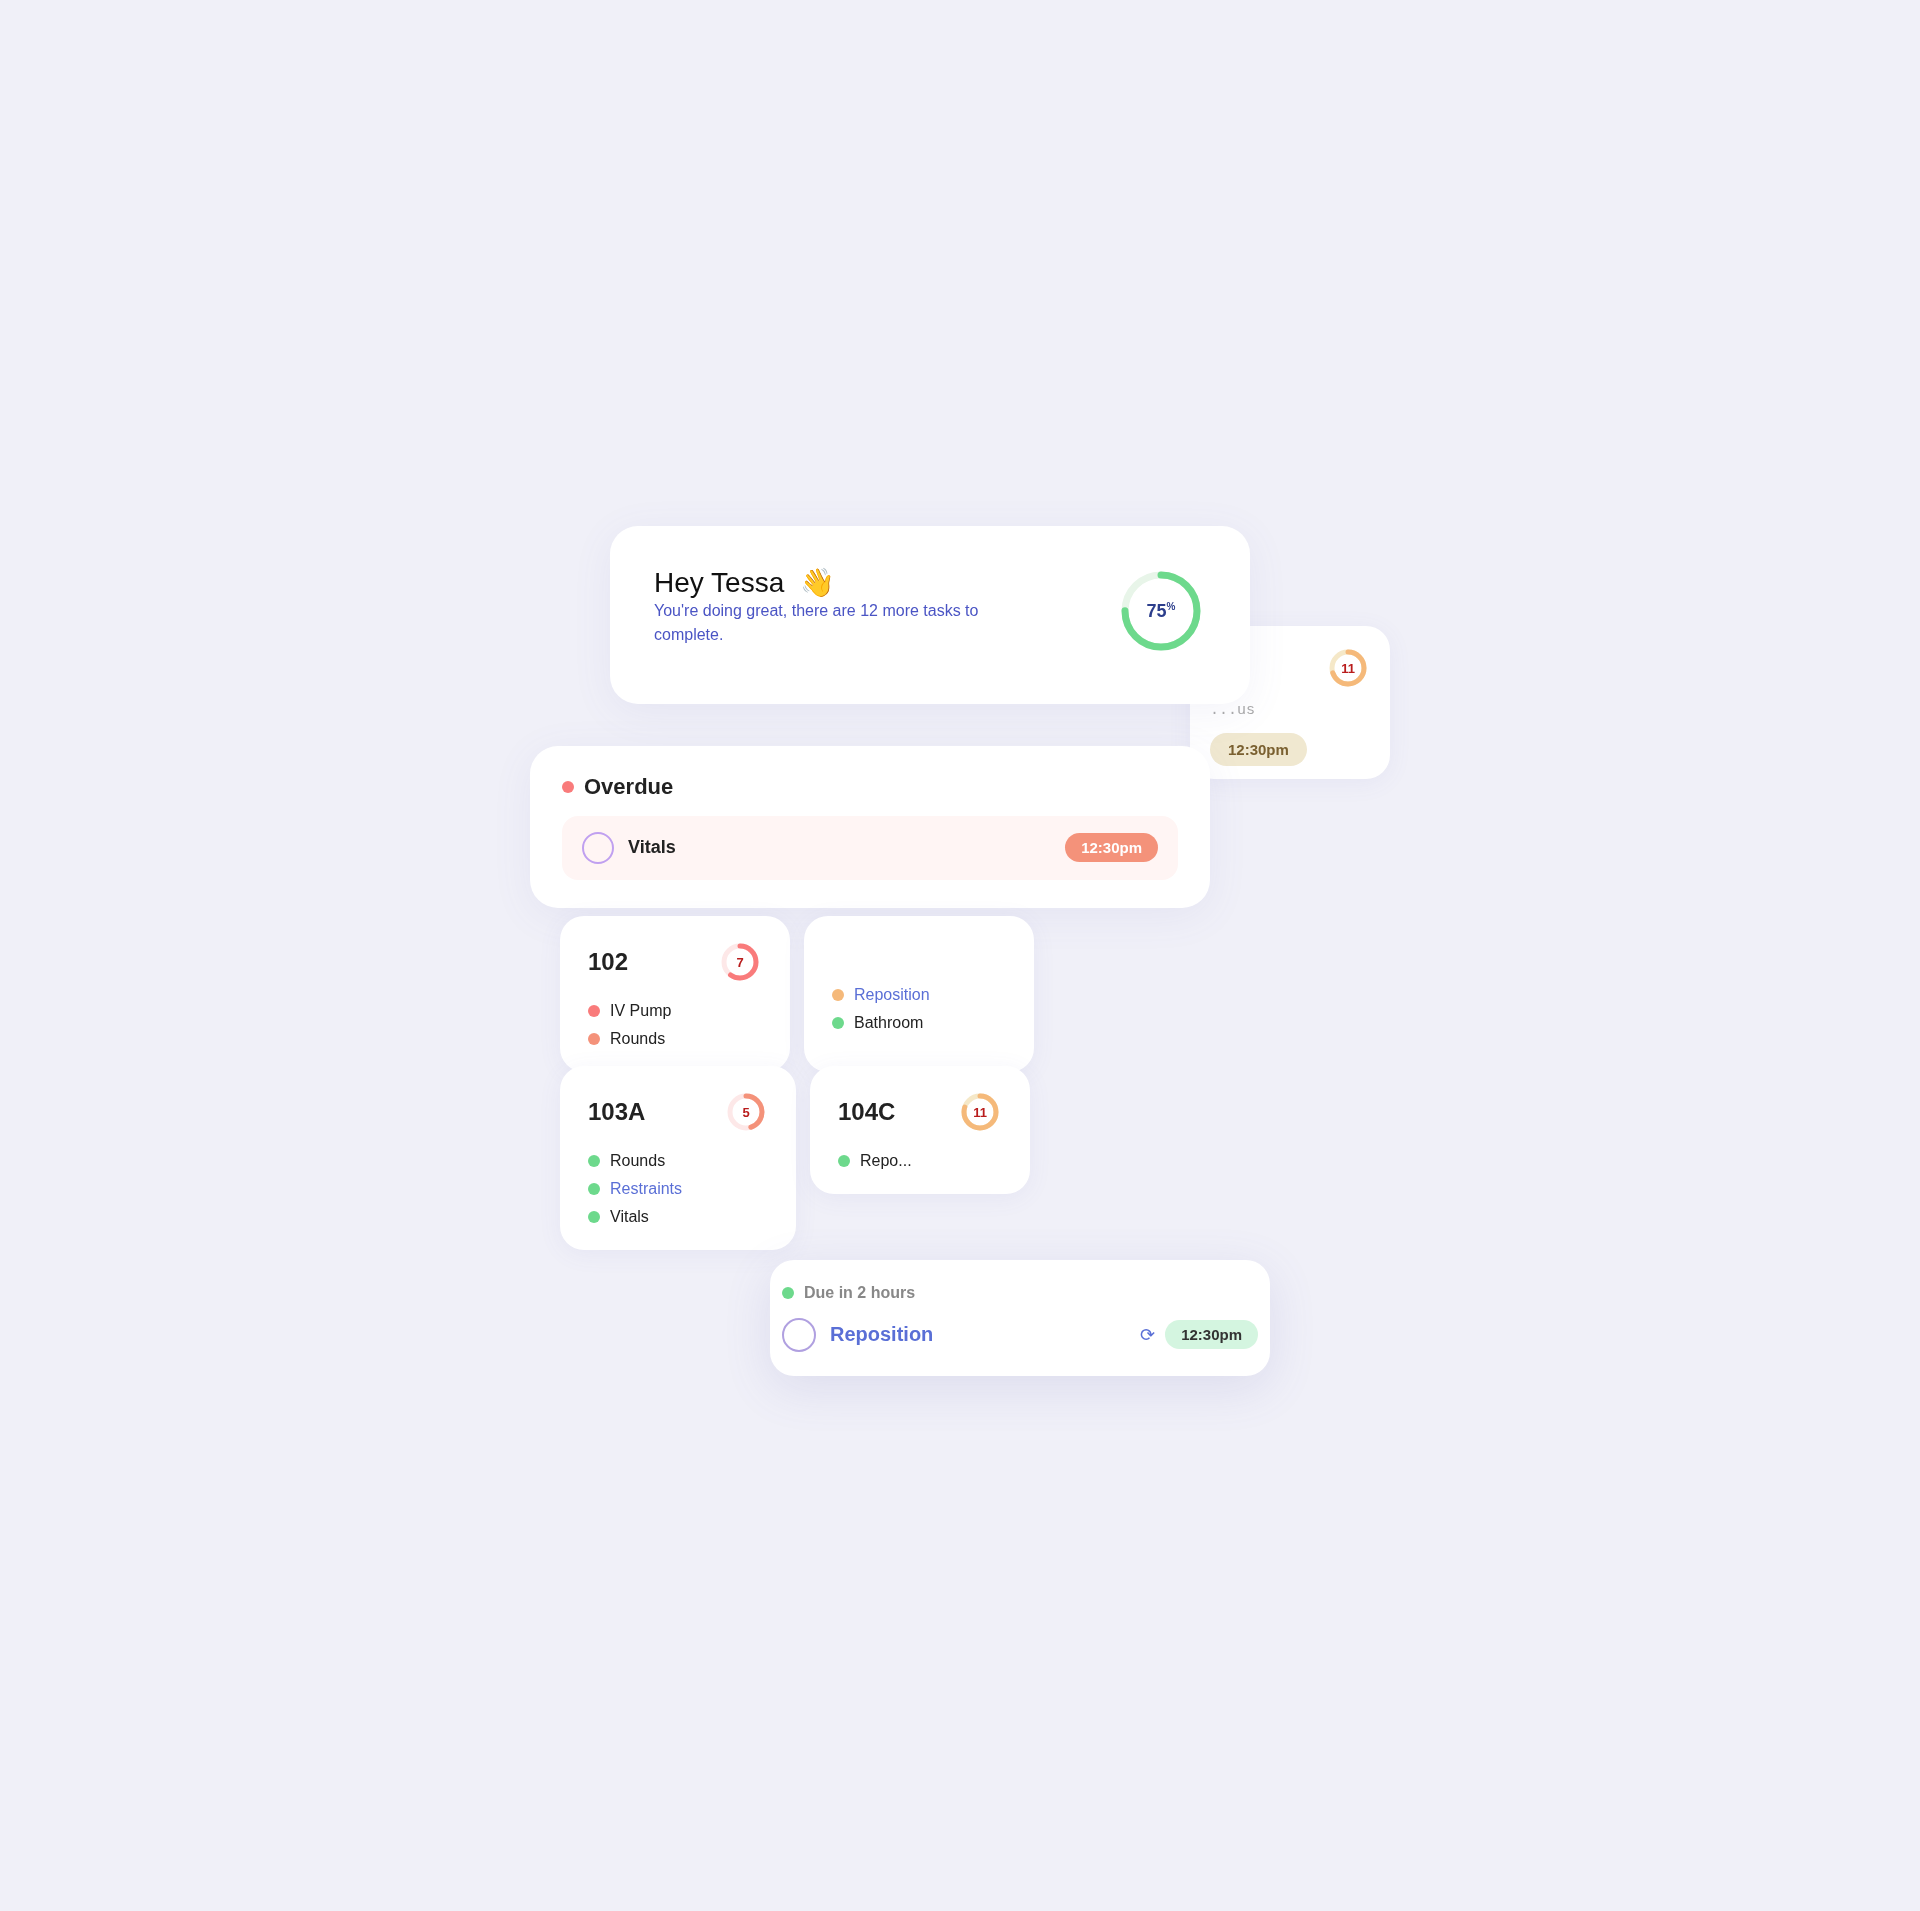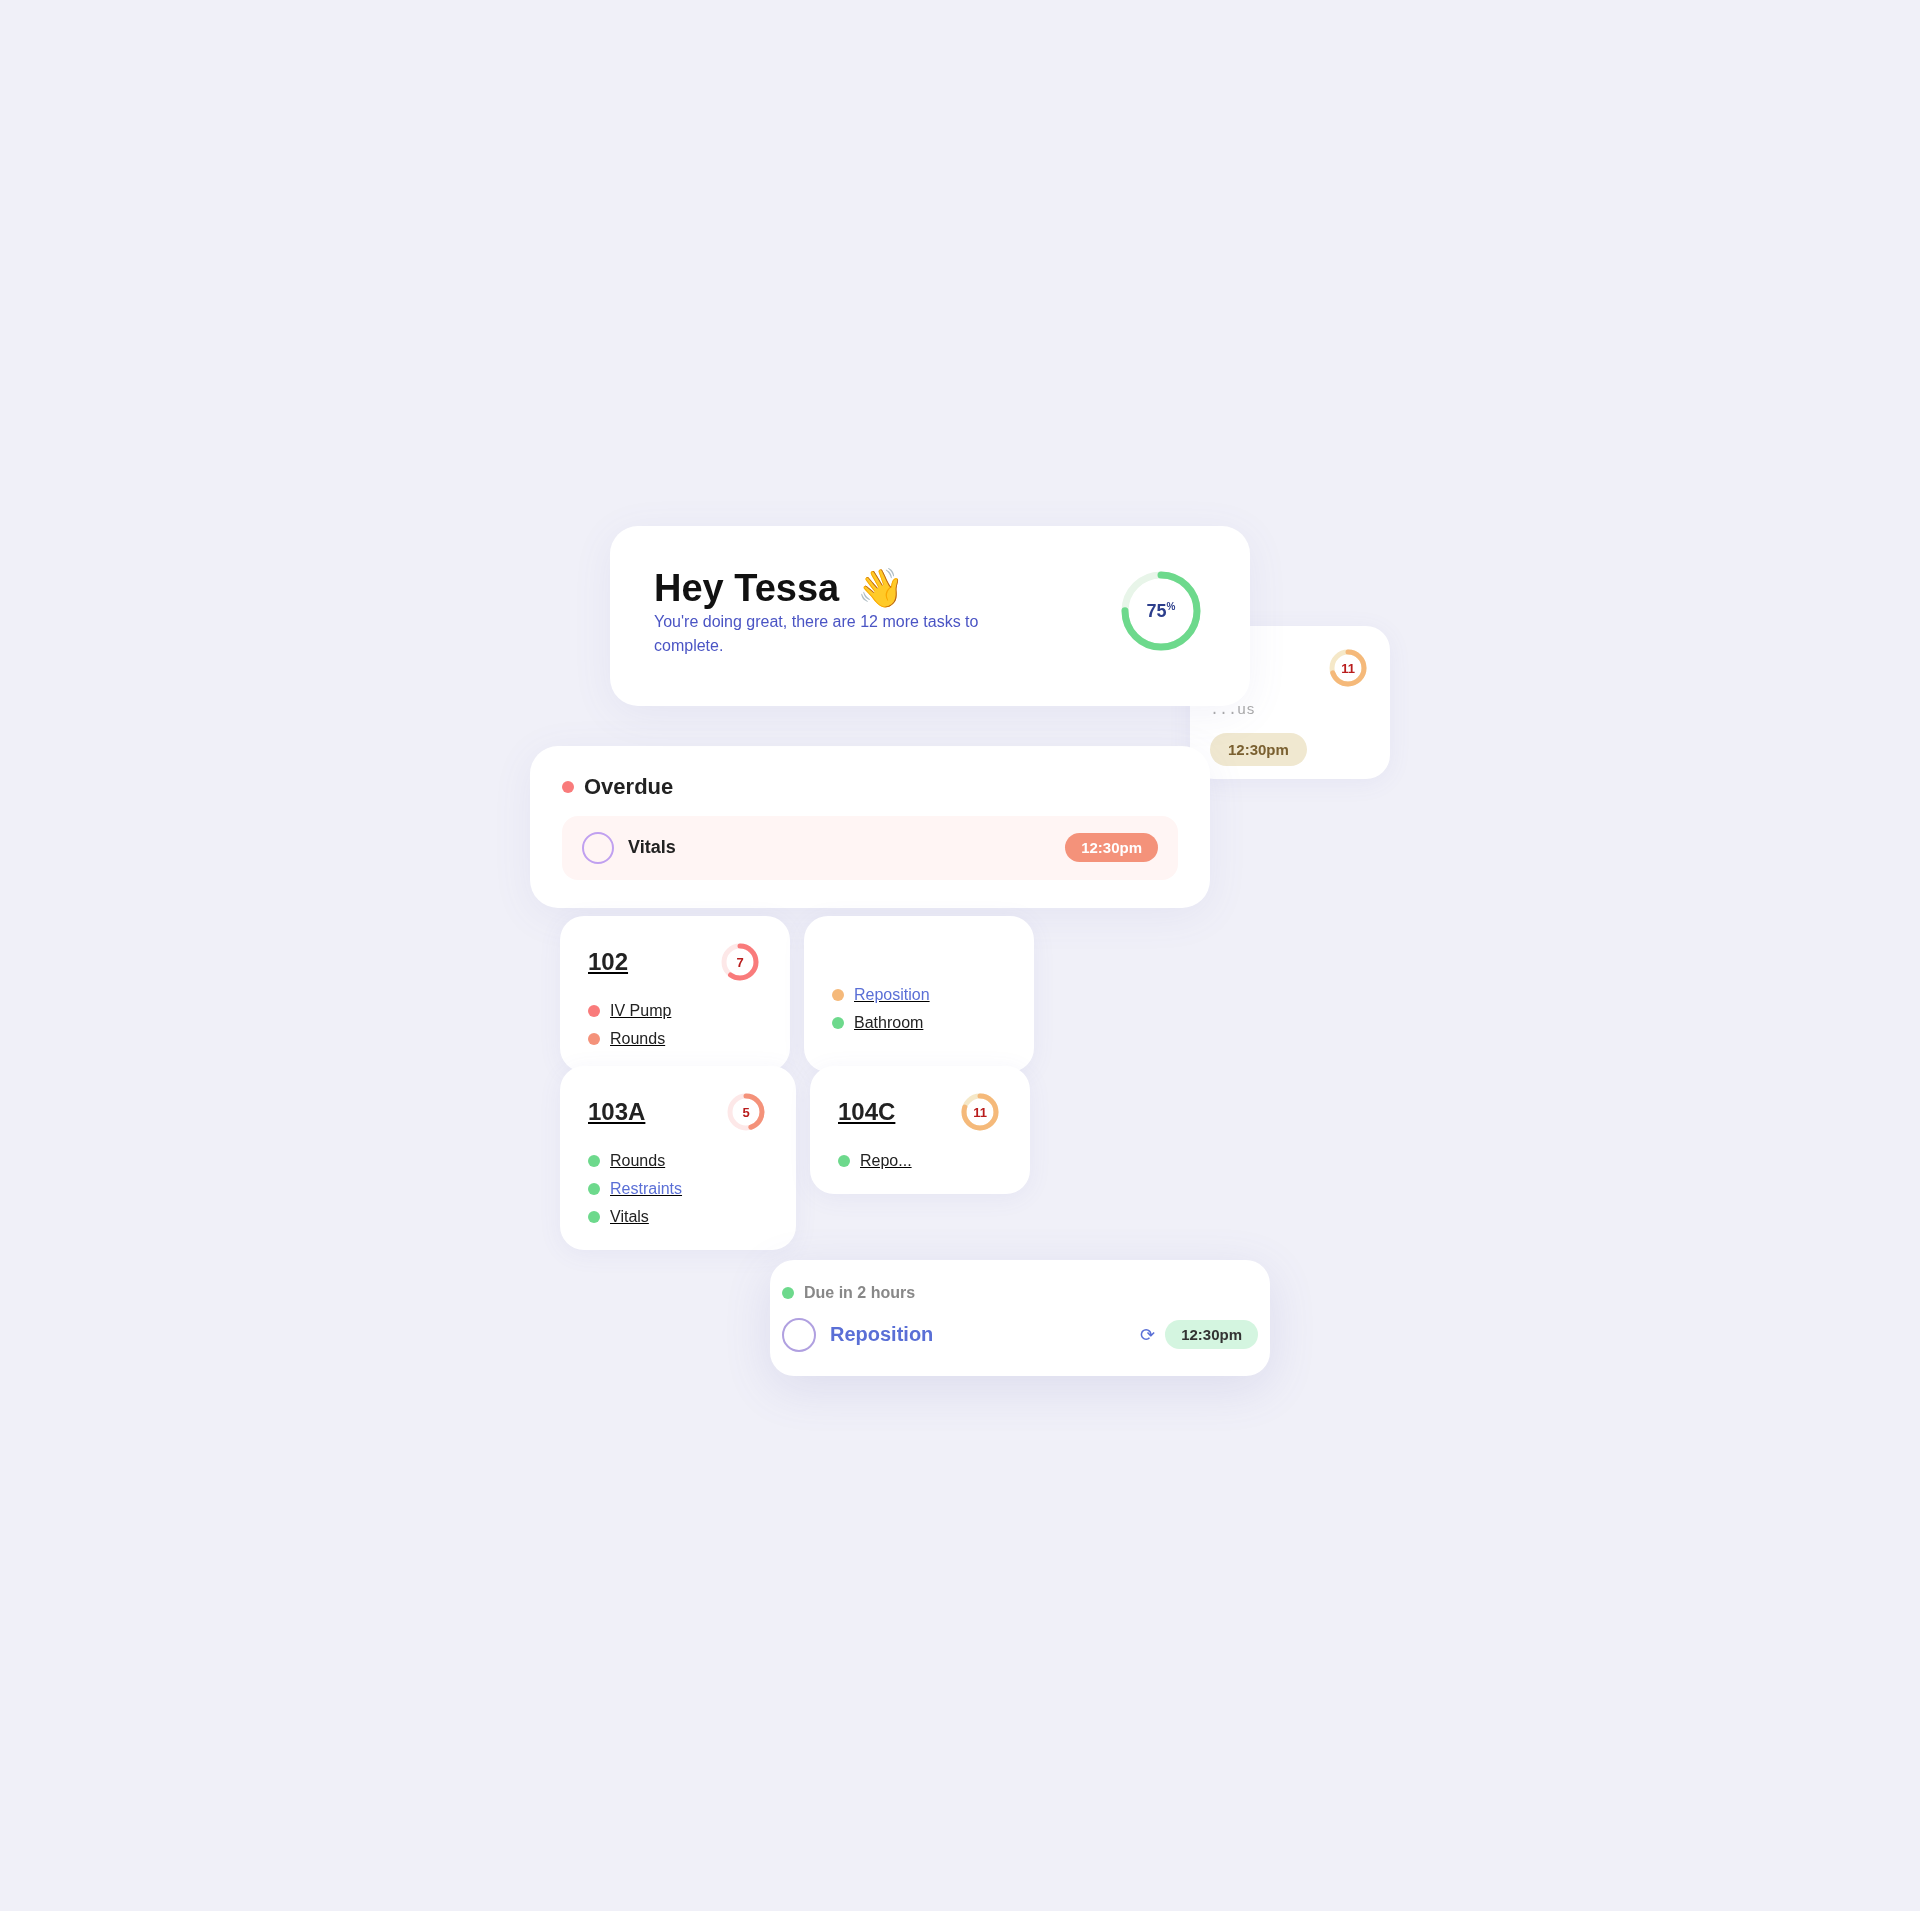--- a/index.html
+++ b/index.html
@@ -33,22 +33,22 @@
     }
 
     .greeting-header {
       display: flex;
       justify-content: space-between;
       align-items: flex-start;
       margin-bottom: 12px;
     }
 
     .greeting-title {
-      font-size: 38px;
-      font-weight: 700;
+      font-size: 28px;
+      font-weight: 400;
       color: #111;
     }
 
     .greeting-subtitle {
       font-size: 16px;
       color: #4a54c4;
       font-weight: 400;
       line-height: 1.5;
       max-width: 340px;
     }
@@ -173,21 +173,20 @@
       padding: 8px 18px;
       border-radius: 20px;
     }
 
     .room-card {
       background: white;
       border-radius: 24px;
       padding: 24px 28px;
       width: 240px;
       box-shadow: 0 4px 24px rgba(100,100,180,0.07);
-      text-decoration: underline;
     }
 
     .room-card-header {
       display: flex;
       justify-content: space-between;
       align-items: center;
       margin-bottom: 18px;
     }
 
     .room-number {

